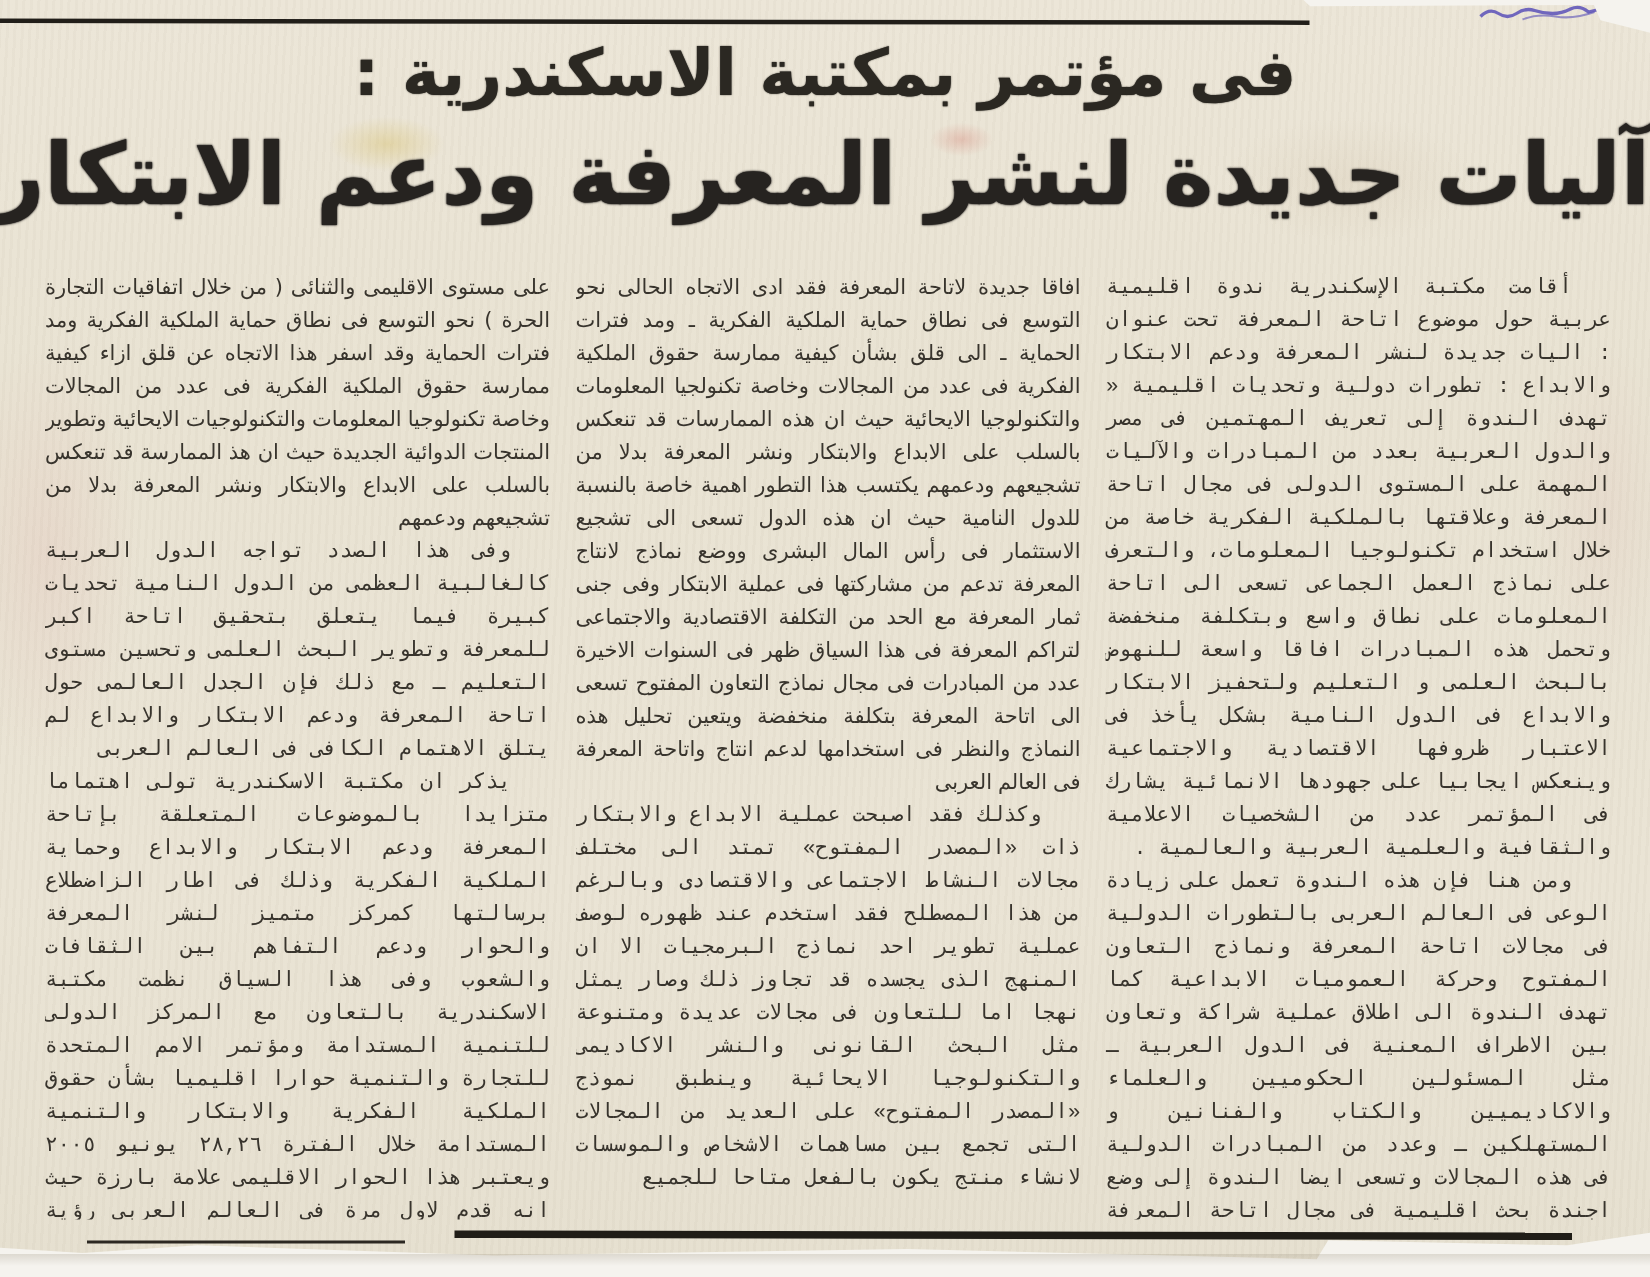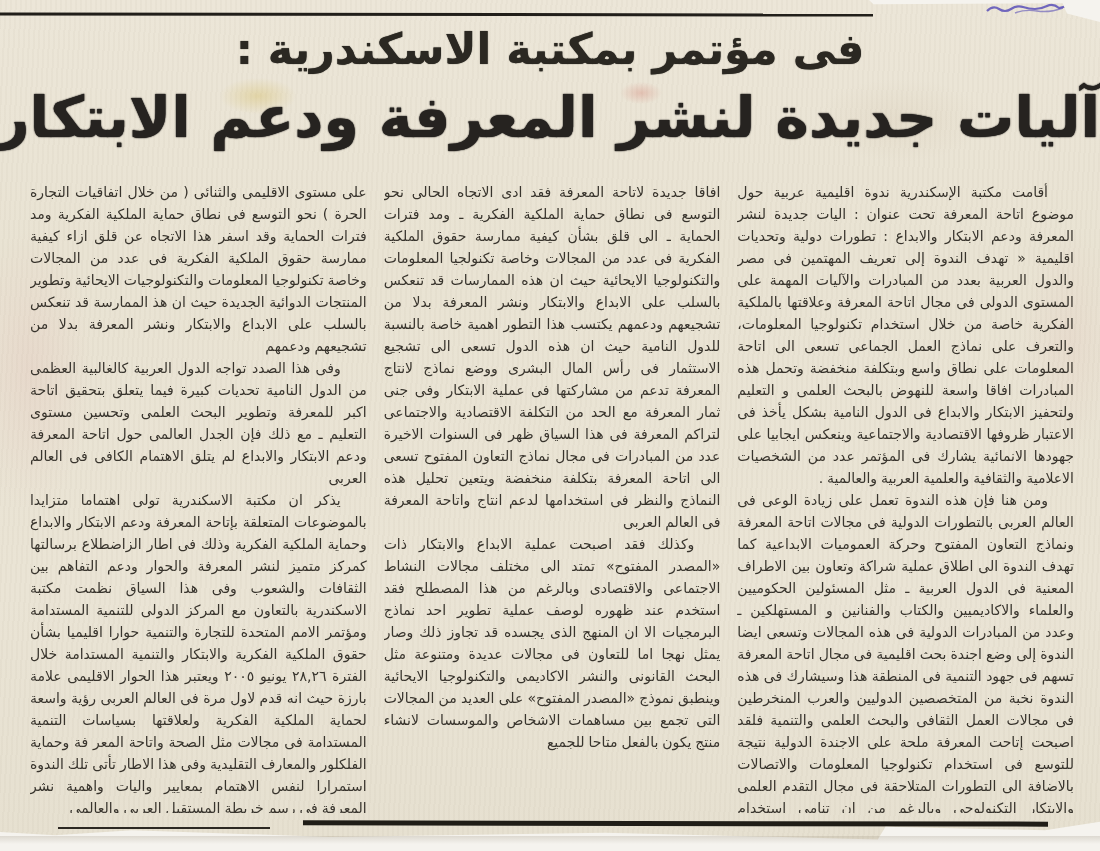--- a/index.html
+++ b/index.html
@@ -46,21 +46,21 @@
     position:absolute;left:30px;top:181px;width:1044px;height:632px;
     display:flex;direction:rtl;gap:17px;
   }
   .col{
     flex:1;overflow:hidden;height:632px;
     direction:rtl;text-align:justify;
     font-size:14px;line-height:22px;color:#38342d;
     word-spacing:-.5px;
   }
   .col p{margin:0;}
-  .col p.indent{text-indent:26px;}
+  .col p.indent{text-indent:26px;font-family:Liberation Mono, monospace;}
   .rule-bottom-thin{position:absolute;left:58px;top:827px;width:212px;height:2px;background:#2c2822;}
   .rule-bottom-thick{position:absolute;left:303px;top:821px;width:745px;height:5px;background:#201d17;transform:rotate(.1deg);}
   .edge-shadow{position:absolute;left:0;top:836px;width:1100px;height:8px;
     background:linear-gradient(180deg,rgba(150,140,120,.25),transparent);pointer-events:none;}
 </style>
 </head>
 <body>
 
 <div class="scan">
 

